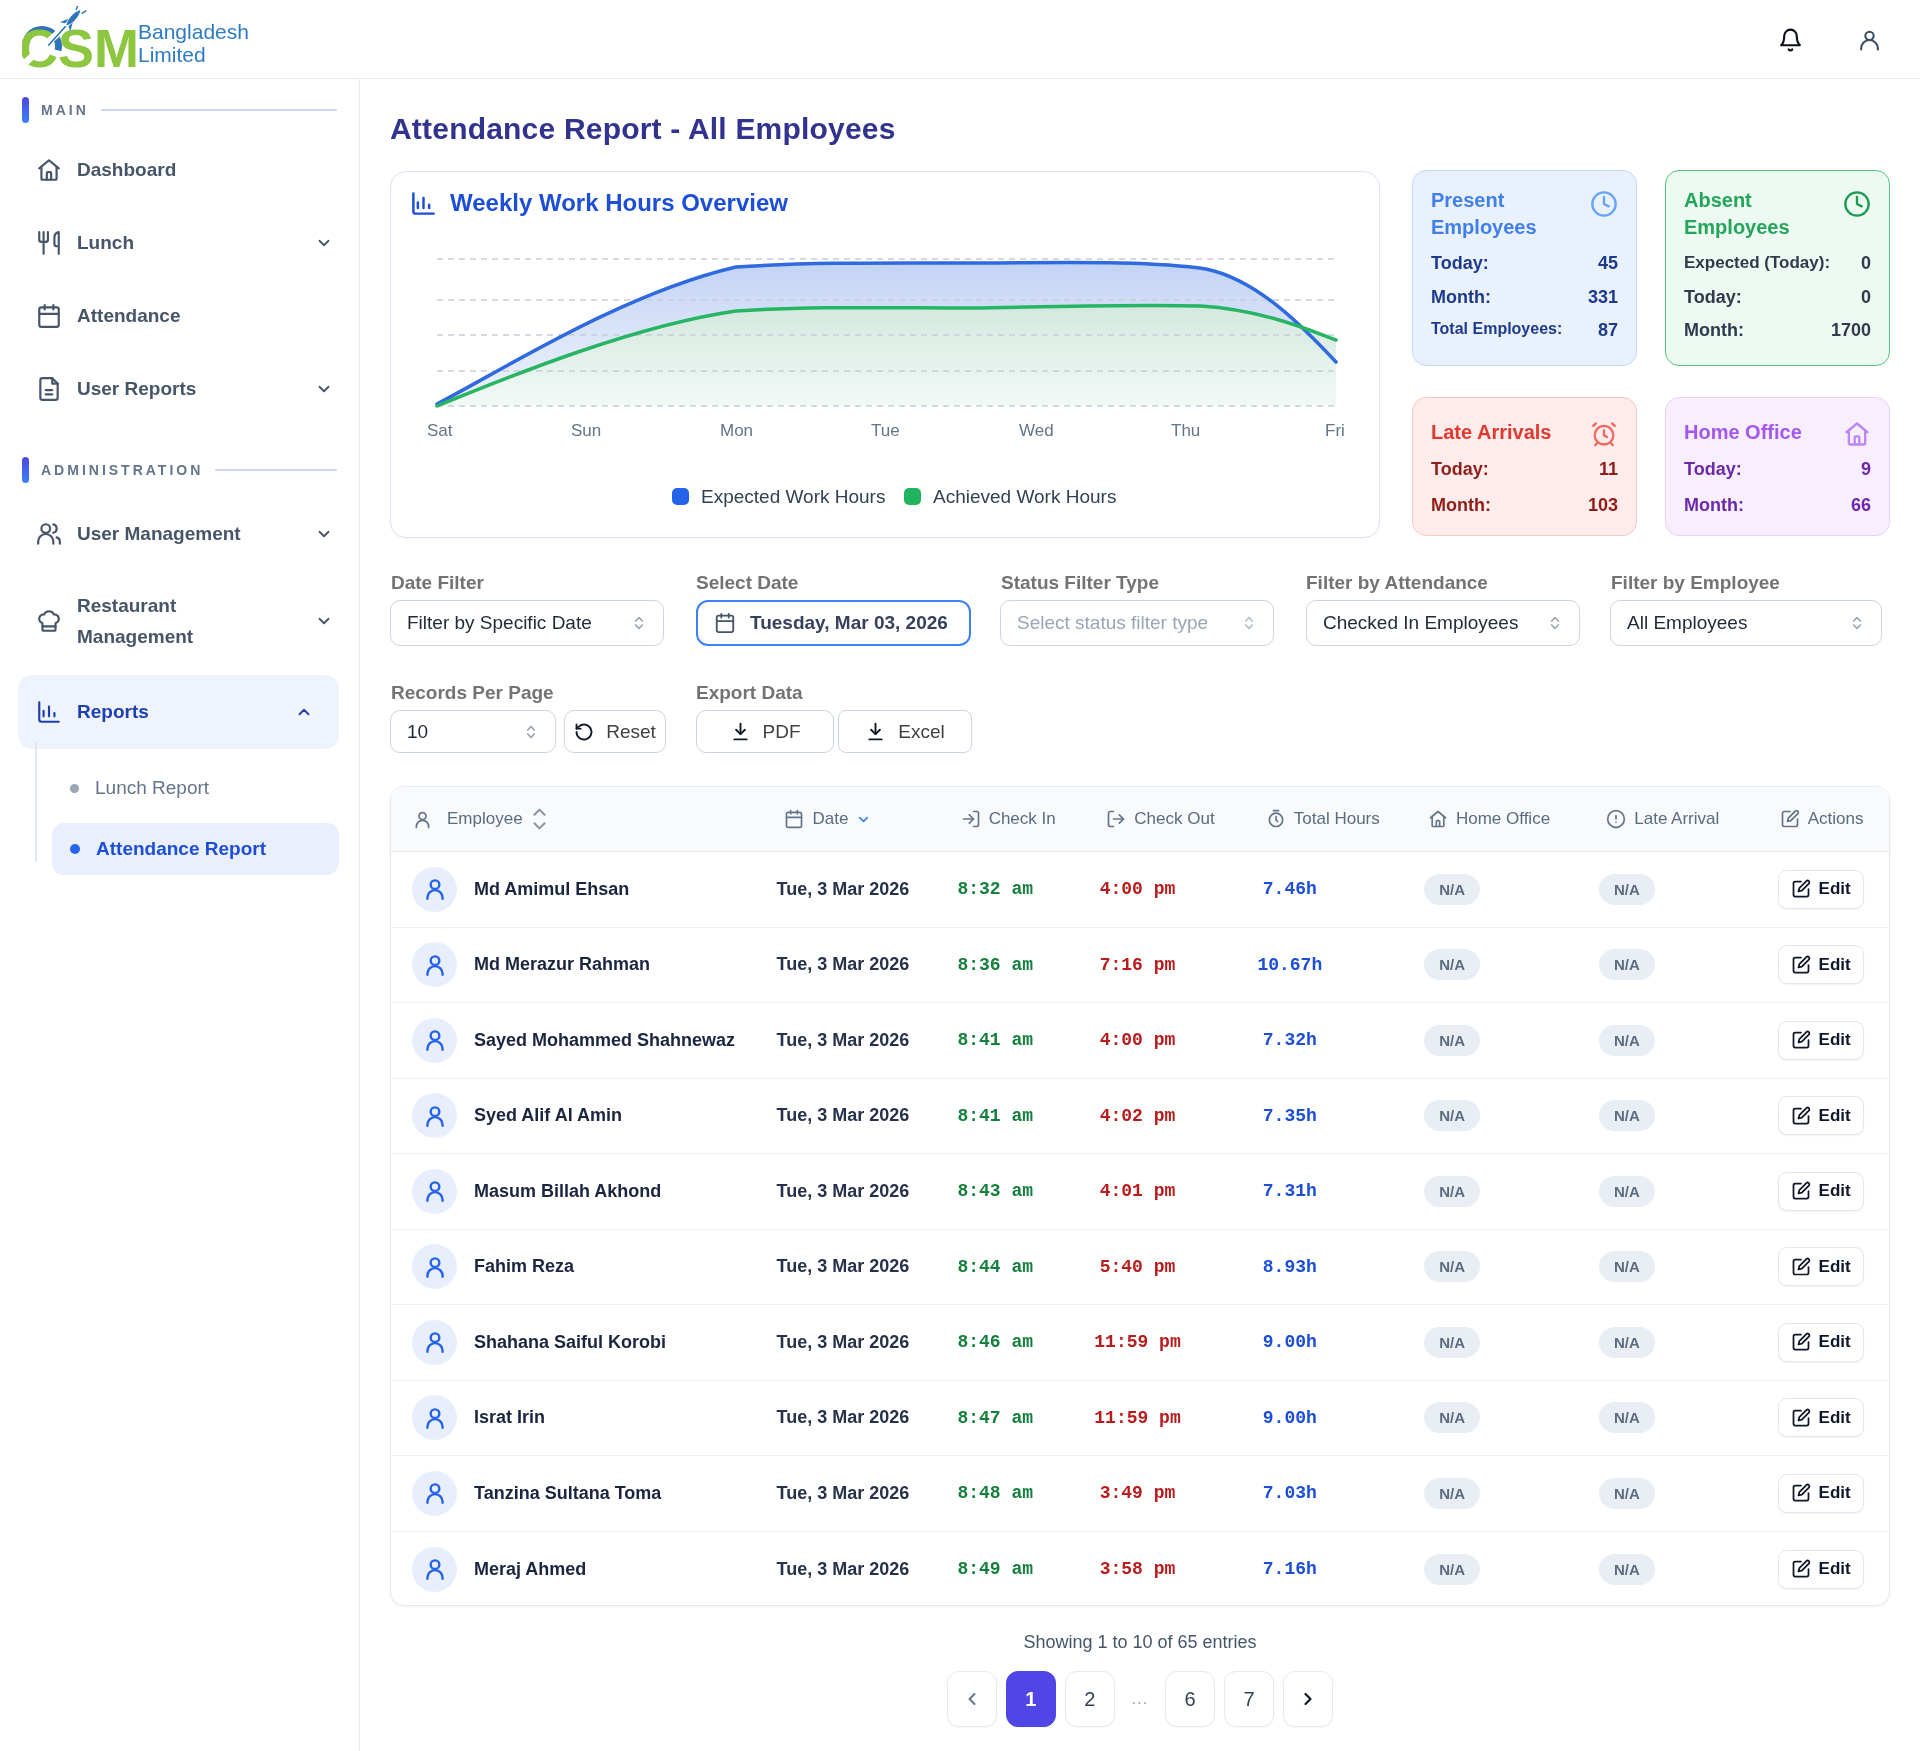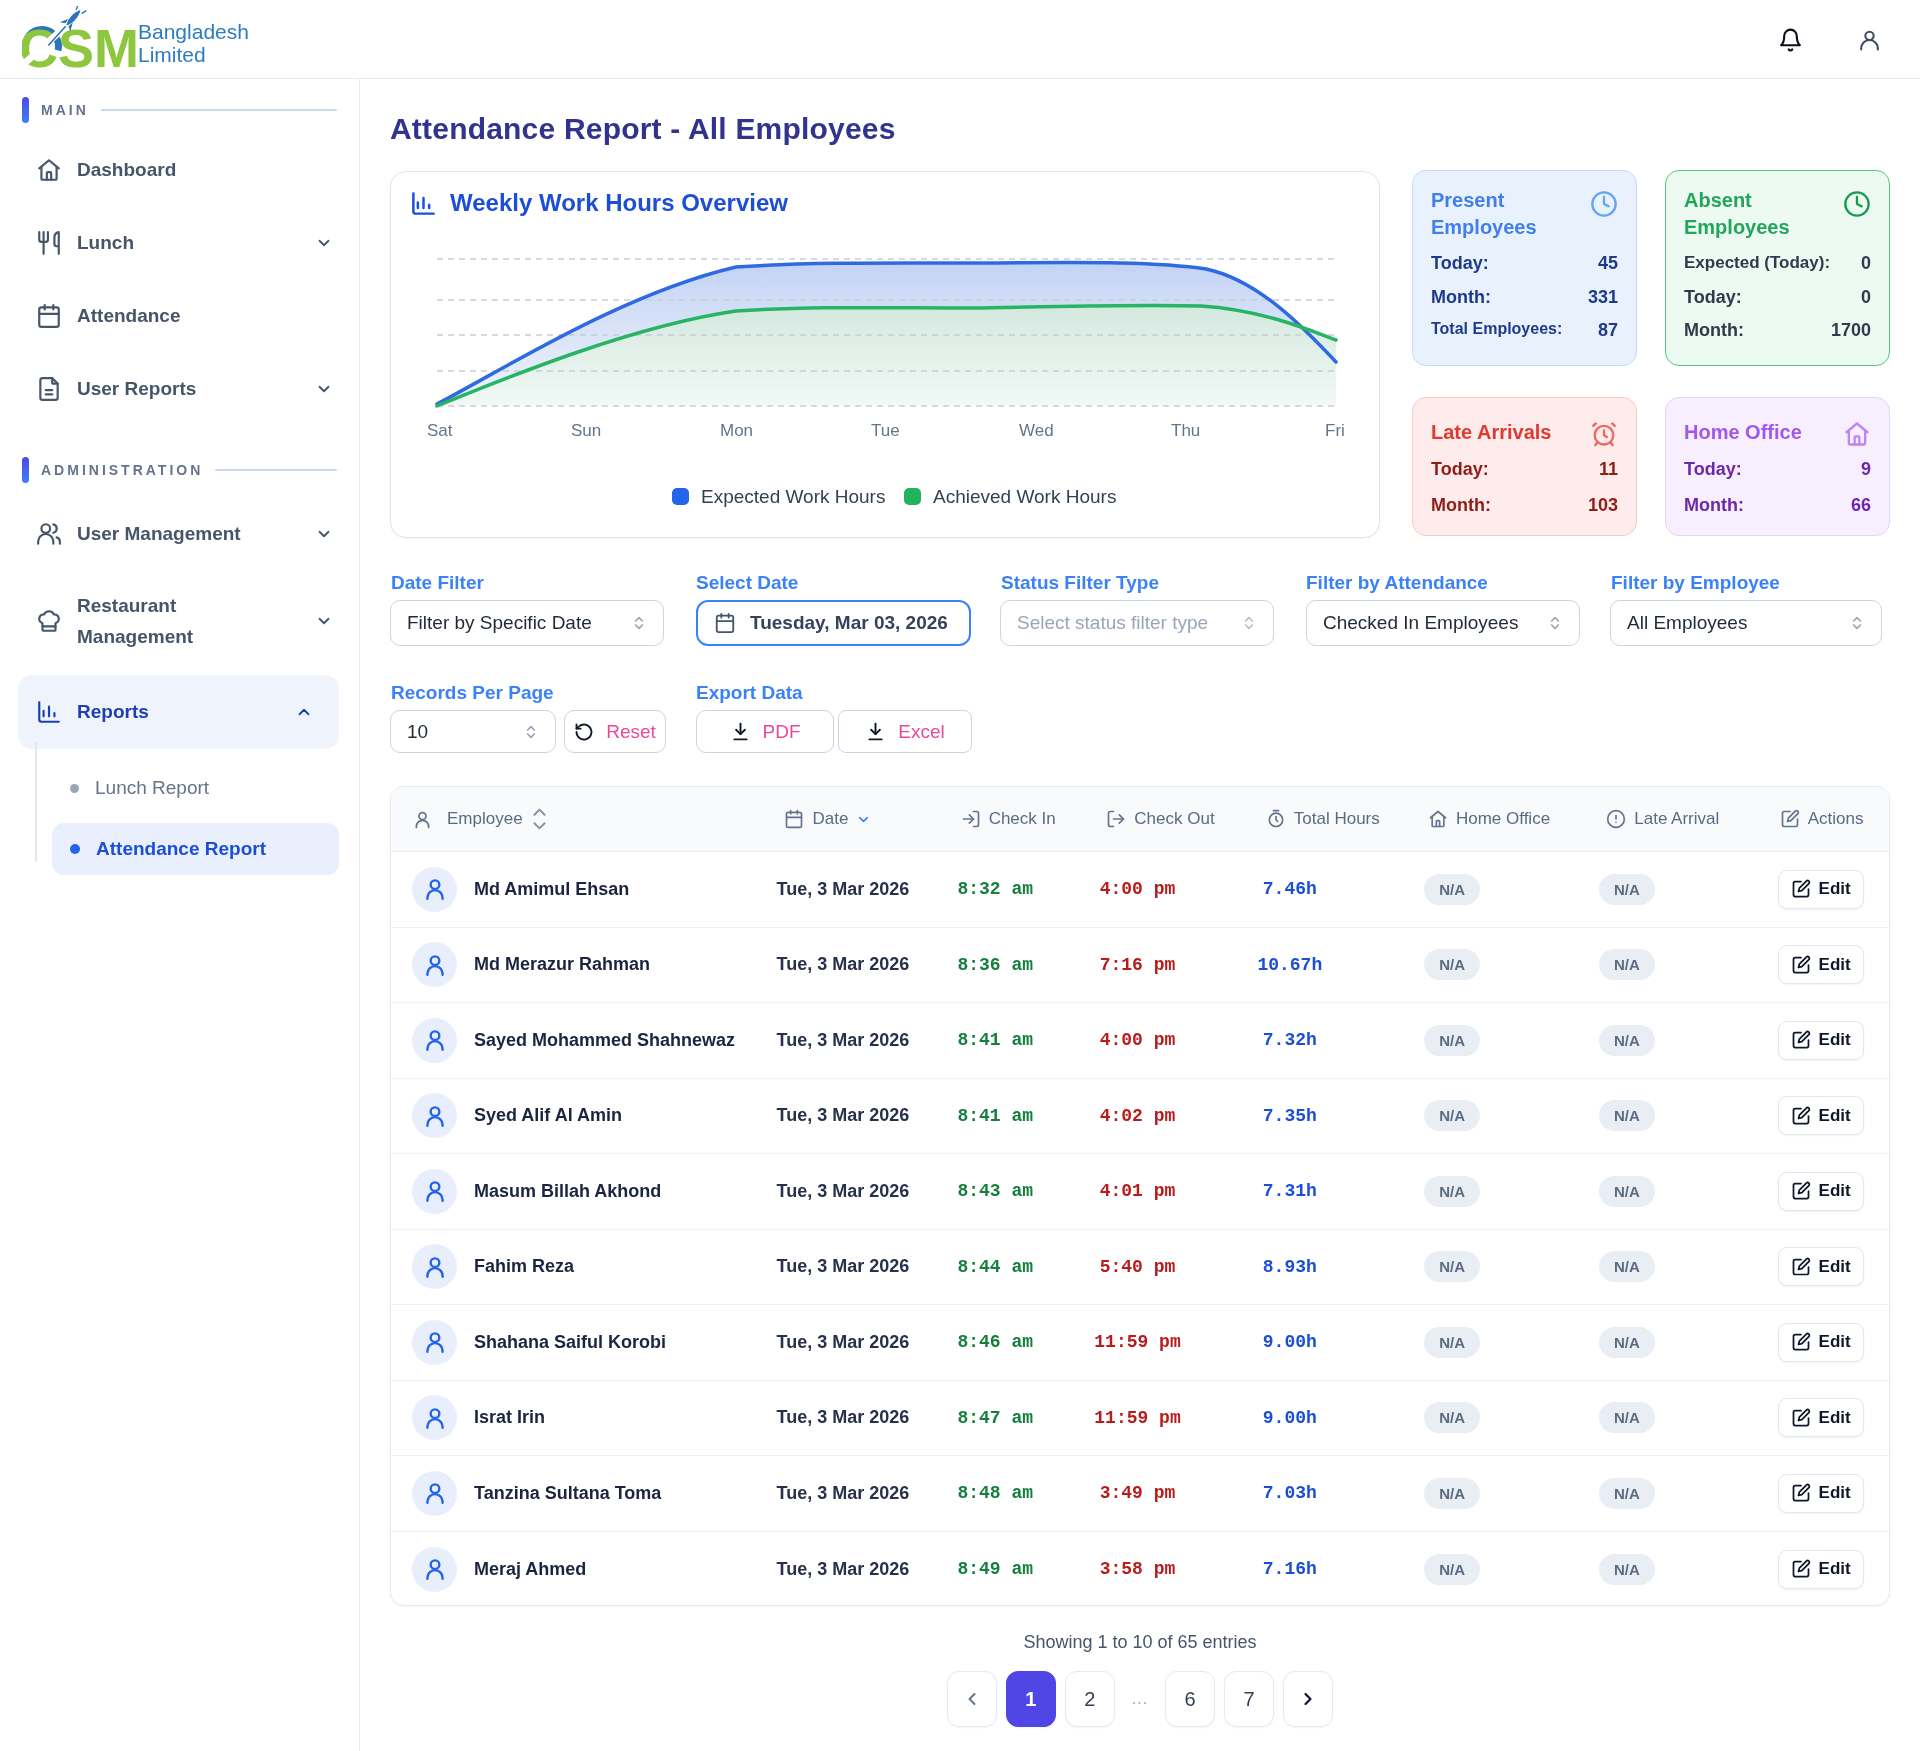--- a/index.html
+++ b/index.html
@@ -22,24 +22,24 @@
 h1.title { position:absolute; left:30px; top:33px; font-size:30px; font-weight:700; color:#31338f; letter-spacing:0.2px; }
 
 #chartCard { position:absolute; left:30px; top:92px; width:990px; height:367px; background:#fff; border:1.5px solid #dbe4f5; border-radius:16px; box-shadow:0 1px 2px rgba(30,60,150,0.04);padding-left:20px; }
 #chartTitle { position:absolute; left:19px; top:17px; display:flex; align-items:center; gap:13px; color:#1d4ed8; font-size:24px; font-weight:700; }
 
 .stat { position:absolute; border-radius:14px; padding:16px 18px 14px 18px; }
 .stat .srow { display:flex; justify-content:space-between; align-items:flex-start; }
 .stat .stitle { font-size:20px; font-weight:600; line-height:27px; }
 .stat .line { display:flex; justify-content:space-between; font-size:18px; font-weight:700; }
 
-.flabel { position:absolute; font-size:19px; font-weight:600; color:#3b82f6; }
+.flabel { position:absolute; font-size:19px; font-weight:600; color:#737373; }
 .fsel { position:absolute; height:46px; background:#fff; border:1.5px solid #cbd5e1; border-radius:10px; display:flex; align-items:center; padding:0 16px; font-size:19px; color:#1f2937; }
 .fsel .caret { margin-left:auto; }
-.btn { position:absolute; height:43px; background:#fff; border:1.5px solid #cbd5e1; border-radius:10px; display:flex; align-items:center; justify-content:center; gap:12px; font-size:19px; font-weight:500; color:#ec4899; }
+.btn { position:absolute; height:43px; background:#fff; border:1.5px solid #cbd5e1; border-radius:10px; display:flex; align-items:center; justify-content:center; gap:12px; font-size:19px; font-weight:500; color:#404040; }
 
 #tableCard { position:absolute; left:30px; top:707px; width:1500px; height:820px; background:#fff; border:1px solid #e5eaf1; border-radius:14px; box-shadow:0 1px 3px rgba(15,40,90,0.05); overflow:hidden; }
 #thead { display:flex; align-items:center; height:65px; background:#f8fafc; border-bottom:1px solid #e7ecf2; color:#5b6b80; font-size:17px; font-weight:500; }
 .th { display:flex; align-items:center; justify-content:center; gap:8px; position:relative; }
 .th.c-date { left:-15px; }
 .th.c-in { left:13px; }
 .th.c-out { left:23px; }
 .th.c-th { left:33px; }
 .th.c-ho { left:37px; }
 .th.c-la { left:36px; }

